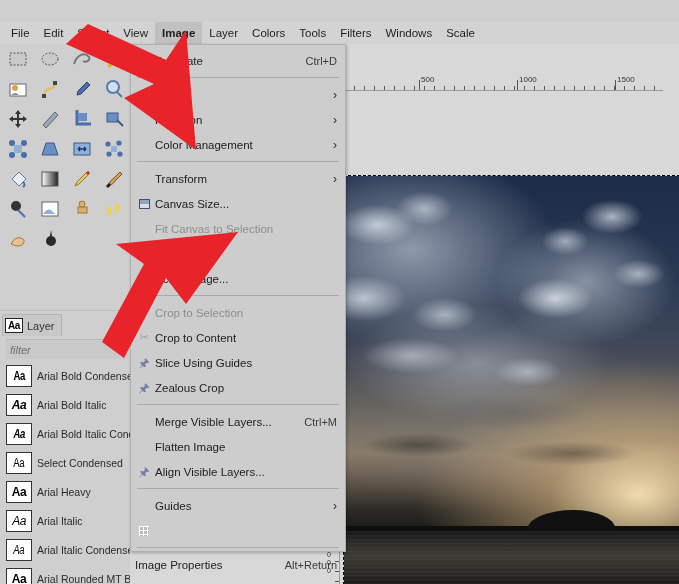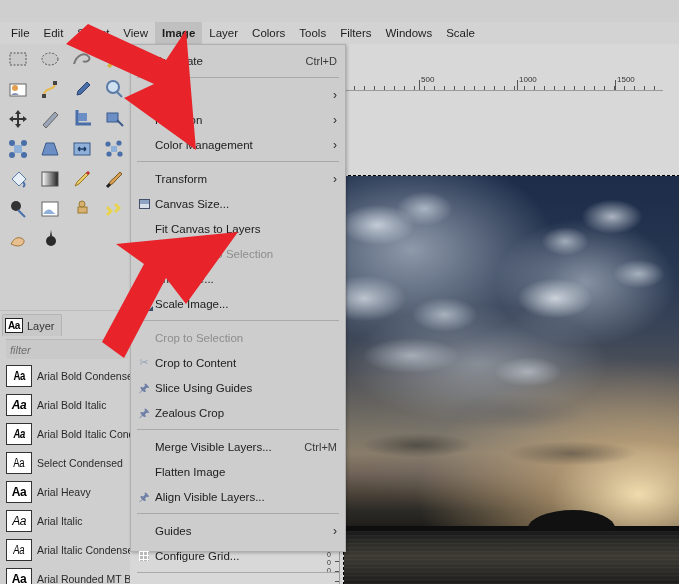--- a/index.html
+++ b/index.html
@@ -668,24 +668,20 @@
         <span class="mico"></span>
         <span class="mlabel">Transform</span>
         <span class="marrow">›</span>
       </div>
       <div class="mrow">
         <span class="mico">
           <span class="ic-canvas"></span>
         </span>
         <span class="mlabel">Canvas Size...</span>
       </div>
-      <div class="mrow">
-        <span class="mico"></span>
-        <span class="mlabel">Fit Canvas to Layers</span>
-      </div>
       <div class="mrow disabled">
         <span class="mico"></span>
         <span class="mlabel">Fit Canvas to Selection</span>
       </div>
       <div class="mrow">
         <span class="mico">
           <span class="ic-print"></span>
         </span>
         <span class="mlabel">Print Size...</span>
       </div>
@@ -737,21 +733,20 @@
       <div class="msep"></div>
       <div class="mrow">
         <span class="mico"></span>
         <span class="mlabel">Guides</span>
         <span class="marrow">›</span>
       </div>
       <div class="mrow">
         <span class="mico">
           <span class="ic-grid"></span>
         </span>
-        <span class="mlabel">Configure Grid...</span>
       </div>
       <div class="msep"></div>
       <div class="mrow">
         <span class="mlabel">Image Properties</span>
         <span class="maccel">Alt+Return</span>
       </div>
     </div>
 
   <svg id="arrow1" viewBox="0 0 140 130">
     <polygon points="138,128 128,8 108,38 30,2 8,22 96,62 66,76" fill="#e8232a"></polygon>

